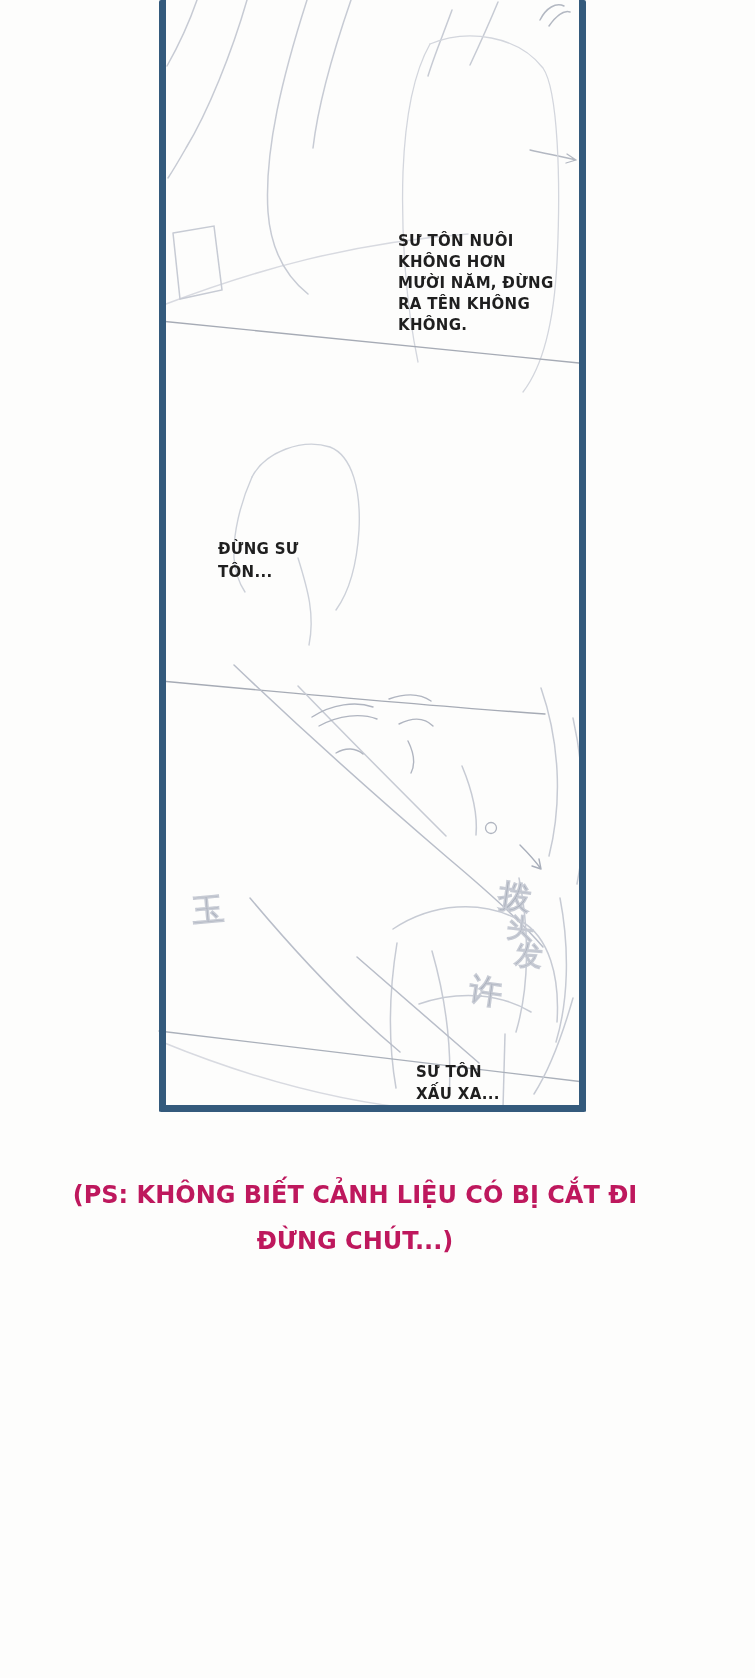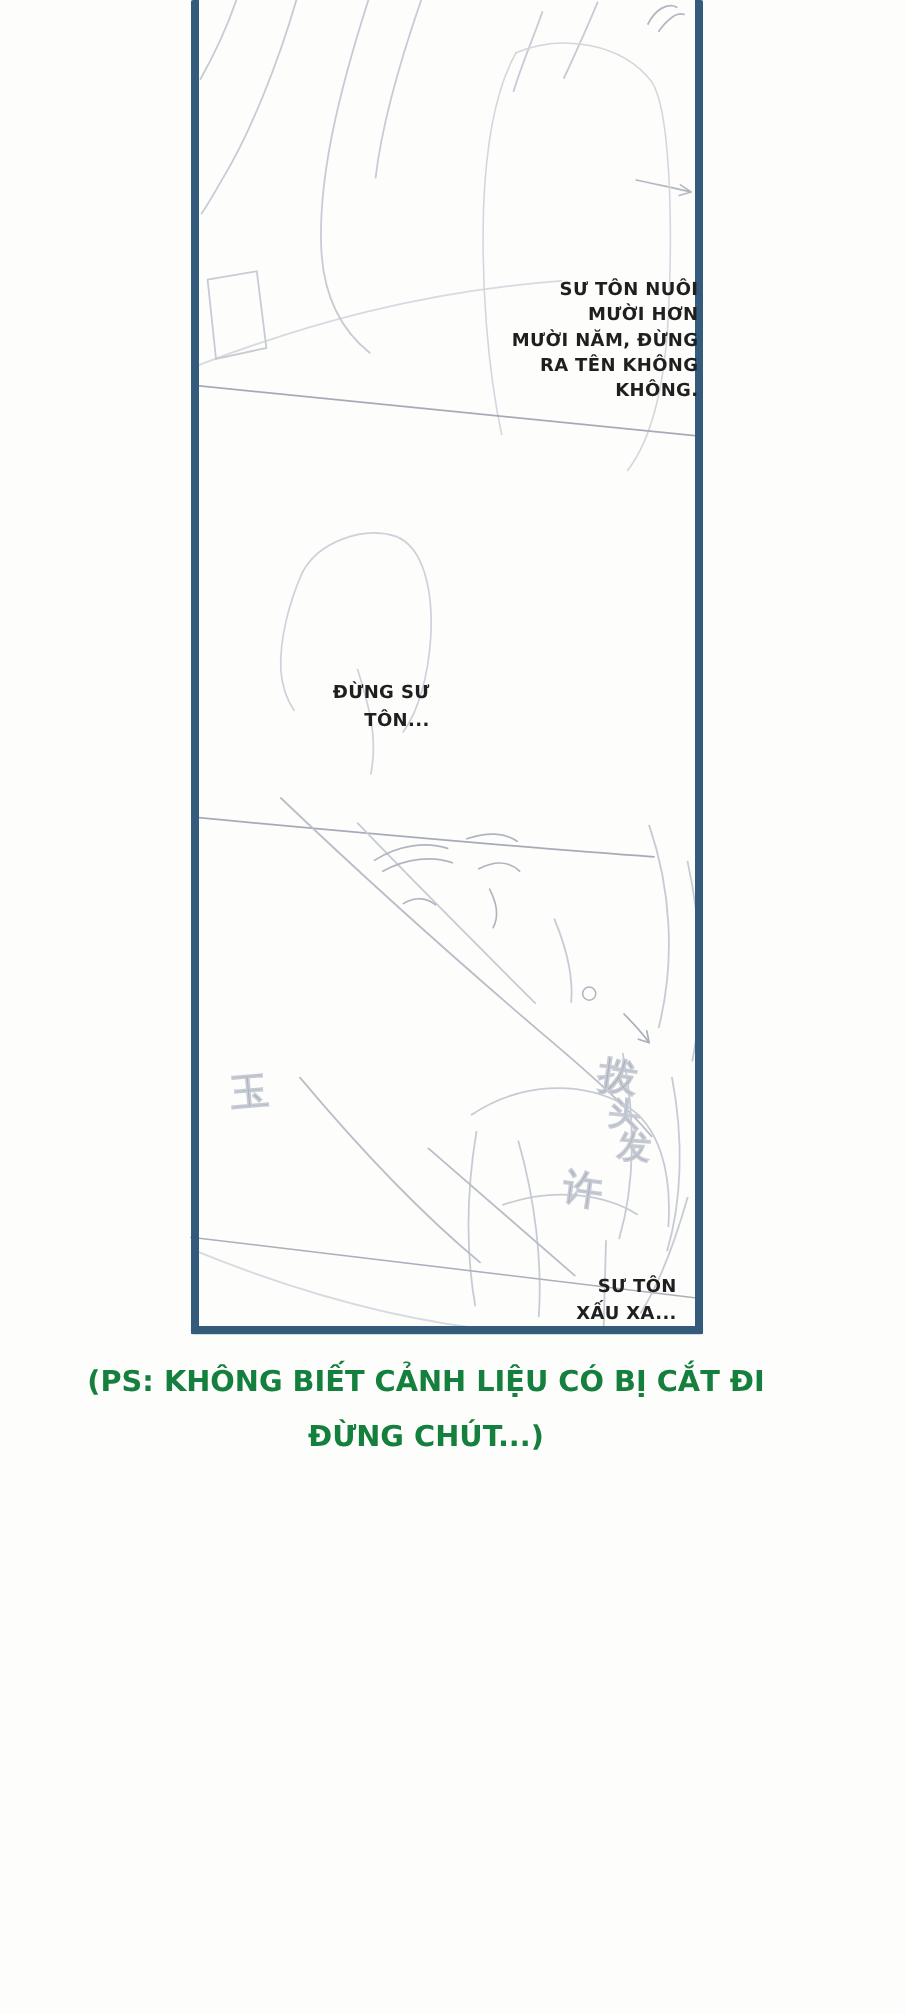--- a/index.html
+++ b/index.html
@@ -33,33 +33,33 @@
     border: 7px solid #345a7c;
     border-top: none;
     border-radius: 2px;
   }
   .dialogue {
     position: absolute;
     color: #1f1f1f;
     font-weight: 700;
     font-size: 15px;
     line-height: 21px;
-    text-align: right;
+    text-align: left;
     letter-spacing: 0.3px;
   }
   .dialogue .dl { white-space: nowrap; }
   .b1 { left: 398px; top: 231px; width: 184px; }
-  .b2 { left: 218px; top: 566px; width: 140px; line-height: 23px; }
+  .b2 { left: 218px; top: 538px; width: 140px; line-height: 23px; }
   .b3 { left: 416px; top: 1061px; width: 148px; line-height: 22px; }
   .note {
     position: absolute;
     left: 55px;
-    top: 1128px;
+    top: 1172px;
     width: 600px;
-    color: #15803d;
+    color: #be185d;
     font-weight: 700;
     font-size: 24px;
     line-height: 46px;
     text-align: center;
   }
   .note .nl { white-space: nowrap; }
   .cjk {
     font-family: "DejaVu Sans", sans-serif;
     fill: #a9afbb;
   }
@@ -133,21 +133,21 @@
       <text class="cjk" x="506" y="936" font-size="27" transform="rotate(6 506 936)">头</text>
       <text class="cjk" x="514" y="964" font-size="28" transform="rotate(4 514 964)">发</text>
       <text class="cjk" x="468" y="1000" font-size="33" transform="rotate(8 468 1000)">许</text>
   </g>
   </svg>
 
   <div class="frame-border"></div>
 
   <div class="dialogue b1">
     <div class="dl">SƯ TÔN NUÔI</div>
-    <div class="dl">MƯỜI HƠN</div>
+    <div class="dl">KHÔNG HƠN</div>
     <div class="dl">MƯỜI NĂM, ĐỪNG</div>
     <div class="dl">RA TÊN KHÔNG</div>
     <div class="dl">KHÔNG.</div>
   </div>
 
   <div class="dialogue b2">
     <div class="dl">ĐỪNG SƯ</div>
     <div class="dl">TÔN...</div>
   </div>
 

